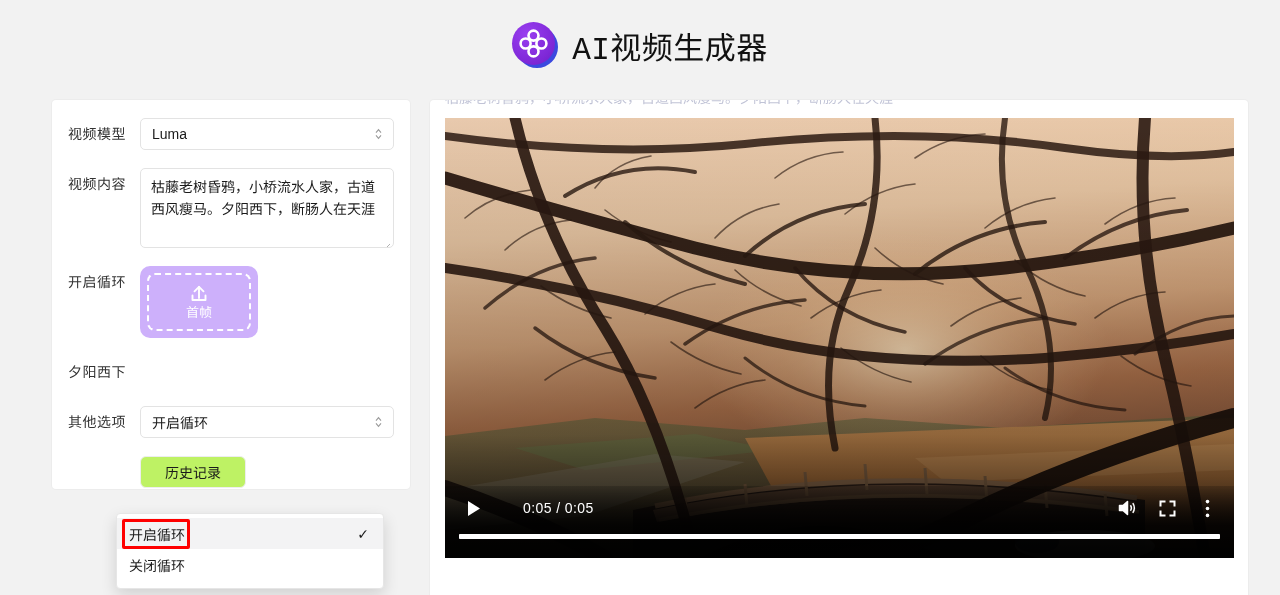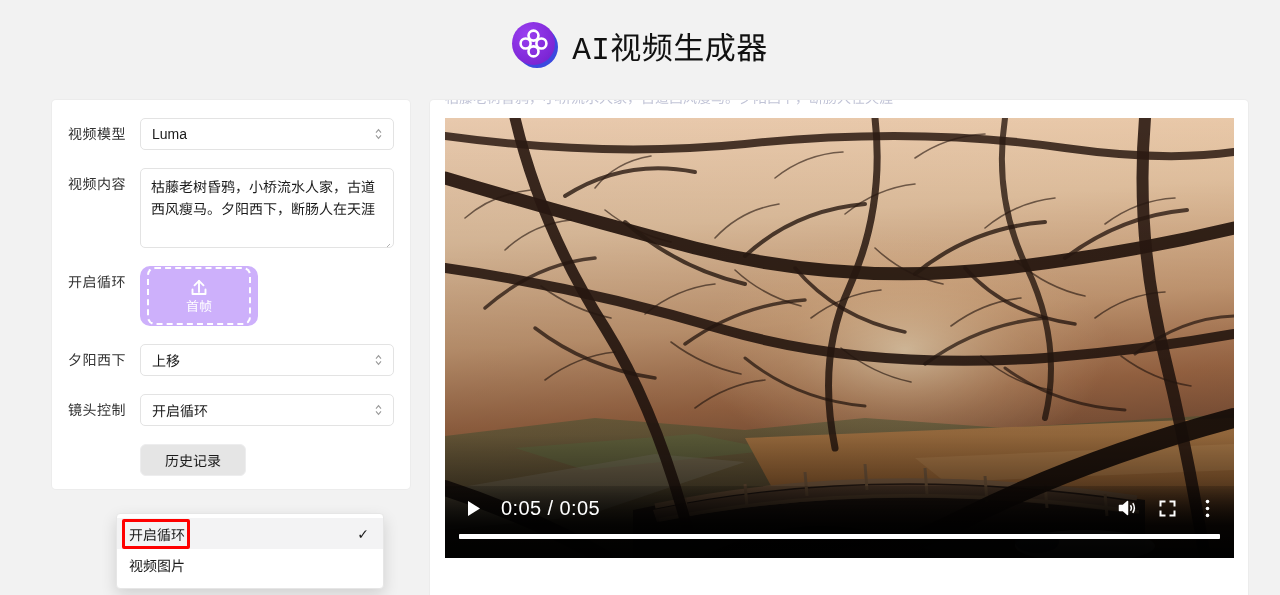--- a/index.html
+++ b/index.html
@@ -114,21 +114,21 @@
   }
   .resize-grip {
     position: absolute;
     right: 2px; bottom: 2px;
     width: 10px; height: 10px;
     color: #a8a8a8;
   }
 
   .upload-row { display: flex; gap: 22px; }
   .upload-btn {
-    width: 118px; height: 60px;
+    width: 118px; height: 72px;
     background: #cdb0fb;
     border-radius: 10px;
     display: flex;
     align-items: center;
     justify-content: center;
     cursor: pointer;
   }
   .upload-inner {
     width: 104px; height: 58px;
     border: 2px dashed #ffffff;
@@ -143,21 +143,21 @@
   .upload-text {
     font-size: 13px;
     color: #ffffff;
     line-height: 15px;
   }
 
   .history-row { padding-left: 0; }
   .history-btn {
     height: 32px;
     min-width: 106px;
-    background: #e5e5e5;
+    background: #bef264;
     border: 1px solid #ededee;
     border-radius: 6px;
     display: inline-flex;
     align-items: center;
     justify-content: center;
     font-size: 14px;
     color: #1a1a1a;
     padding: 0 16px;
     cursor: pointer;
   }
@@ -255,23 +255,23 @@
     width: 26px; height: 26px;
     display: flex;
     align-items: center;
     justify-content: center;
     cursor: pointer;
     color: #fff;
     flex: 0 0 auto;
   }
   .time-label {
     color: #ffffff;
-    font-size: 20px;
+    font-size: 14px;
     letter-spacing: 0.4px;
-    margin-left: 0;
+    margin-left: 22px;
     white-space: nowrap;
   }
   .ctrl-spacer { flex: 1 1 auto; }
   .progress-track {
     margin: 4px 14px 0 14px;
     height: 5px;
     background: rgba(255,255,255,0.3);
     border-radius: 1px;
     position: relative;
   }
@@ -350,35 +350,24 @@
               </span>
               <span class="upload-text">首帧</span>
             </div>
           </div>
         </div>
       </div>
     </div>
 
     <div class="form-row">
       <div class="form-label">夕阳西下</div>
-      <div class="field">
-        <div class="select-box">
-          <span>上移</span>
-          <span class="updown">
-            <svg width="9" height="14" viewBox="0 0 9 14" fill="none" stroke="currentColor" stroke-width="1.1">
-              <path d="M2 5.6 L4.5 2.6 L7 5.6"></path>
-              <path d="M2 8.4 L4.5 11.4 L7 8.4"></path>
-            </svg>
-          </span>
-        </div>
-      </div>
     </div>
 
     <div class="form-row">
-      <div class="form-label">镜头控制</div>
+      <div class="form-label">其他选项</div>
       <div class="field">
         <div class="select-box">
           <span>开启循环</span>
           <span class="updown">
             <svg width="9" height="14" viewBox="0 0 9 14" fill="none" stroke="currentColor" stroke-width="1.1">
               <path d="M2 5.6 L4.5 2.6 L7 5.6"></path>
               <path d="M2 8.4 L4.5 11.4 L7 8.4"></path>
             </svg>
           </span>
         </div>
@@ -392,21 +381,21 @@
       </div>
     </div>
   </div>
 
   <div class="dropdown-popup">
     <div class="dd-option selected">
       <span>开启循环</span>
       <span class="check">✓</span>
     </div>
     <div class="dd-option">
-      <span>视频图片</span>
+      <span>关闭循环</span>
     </div>
   </div>
   <div class="dd-highlight-box"></div>
 
   <div class="preview-panel">
     <div class="preview-caption">枯藤老树昏鸦，小桥流水人家，古道西风瘦马。夕阳西下，断肠人在天涯</div>
 
     <div class="video-wrap">
 
       <div class="video-scene">

